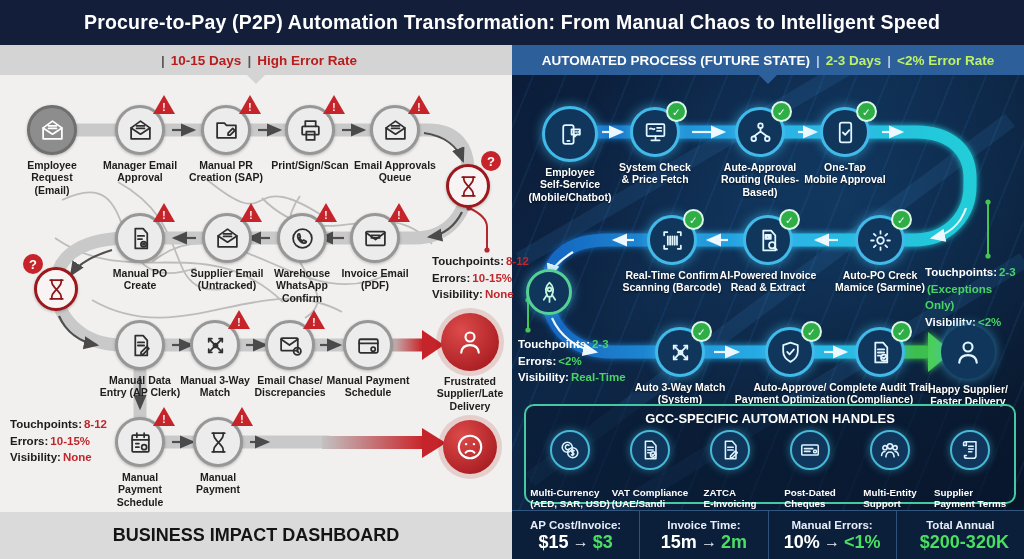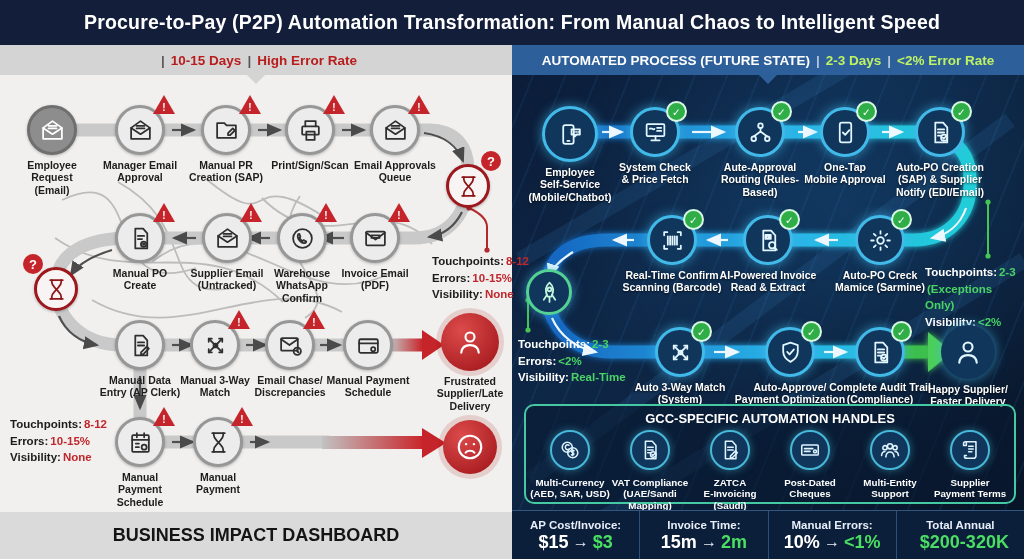--- a/index.html
+++ b/index.html
@@ -66,21 +66,21 @@
   .mval .arr{margin:0 4px;color:#e8eef6;font-size:16px;}
   .mval .to{color:#4ade63;}
 
   
   .gcc{left:524px;top:404px;width:492px;height:100px;border:2px solid #45c9a2;border-radius:10px;background:rgba(9,26,50,.55);z-index:3;box-sizing:border-box;}
   .gcc-title{text-align:center;color:#fff;font-weight:bold;font-size:13px;margin-top:5px;}
   .gcc-items{display:flex;justify-content:space-around;align-items:flex-start;padding:4px 4px 0;}
   .gitem{display:flex;flex-direction:column;align-items:center;width:80px;}
   .gcirc{width:36px;height:36px;border-radius:50%;background:#10365c;border:2px solid #47b8d8;color:#dff3ff;display:flex;align-items:center;justify-content:center;box-shadow:0 0 8px rgba(70,190,220,.5);}
   .gcirc .ic{width:22px;height:22px;}
-  .glabel{color:#fff;font-weight:bold;font-size:9.8px;text-align:center;margin-top:7px;line-height:1.15;white-space:pre-line;}
+  .glabel{color:#fff;font-weight:bold;font-size:9.8px;text-align:left;margin-top:17px;line-height:1.15;white-space:pre-line;}
 
   svg.flows{left:0;top:45px;z-index:1;pointer-events:none;}
 </style>
 </head>
 <body>
 
 <svg width="0" height="0" style="position:absolute">
   <defs>
     <symbol id="i-envopen" viewBox="0 0 24 24">
         <path d="M3 9.5 12 3l9 6.5V20H3z"></path>
@@ -592,31 +592,20 @@
   </div>
   <div class="node rnode" style="left:845px;top:107px">
     <div class="circ">
         <span class="check"></span>
         <svg class="ic">
           <use href="#i-mobilecheck"></use>
         </svg>
       </div>
     <div class="nlabel">One-Tap
 Mobile Approval</div>
-  </div>
-  <div class="node rnode" style="left:940px;top:107px">
-    <div class="circ">
-        <span class="check"></span>
-        <svg class="ic">
-          <use href="#i-doccheck"></use>
-        </svg>
-      </div>
-    <div class="nlabel" style="width:104px">Auto-PO Creation
-(SAP) &amp; Supplier
-Notify (EDI/Email)</div>
   </div>
 
   <div class="node rnode" style="left:672px;top:215px">
     <div class="circ">
         <span class="check"></span>
         <svg class="ic">
           <use href="#i-barcode"></use>
         </svg>
       </div>
     <div class="nlabel" style="width:102px">Real-Time Confirm

